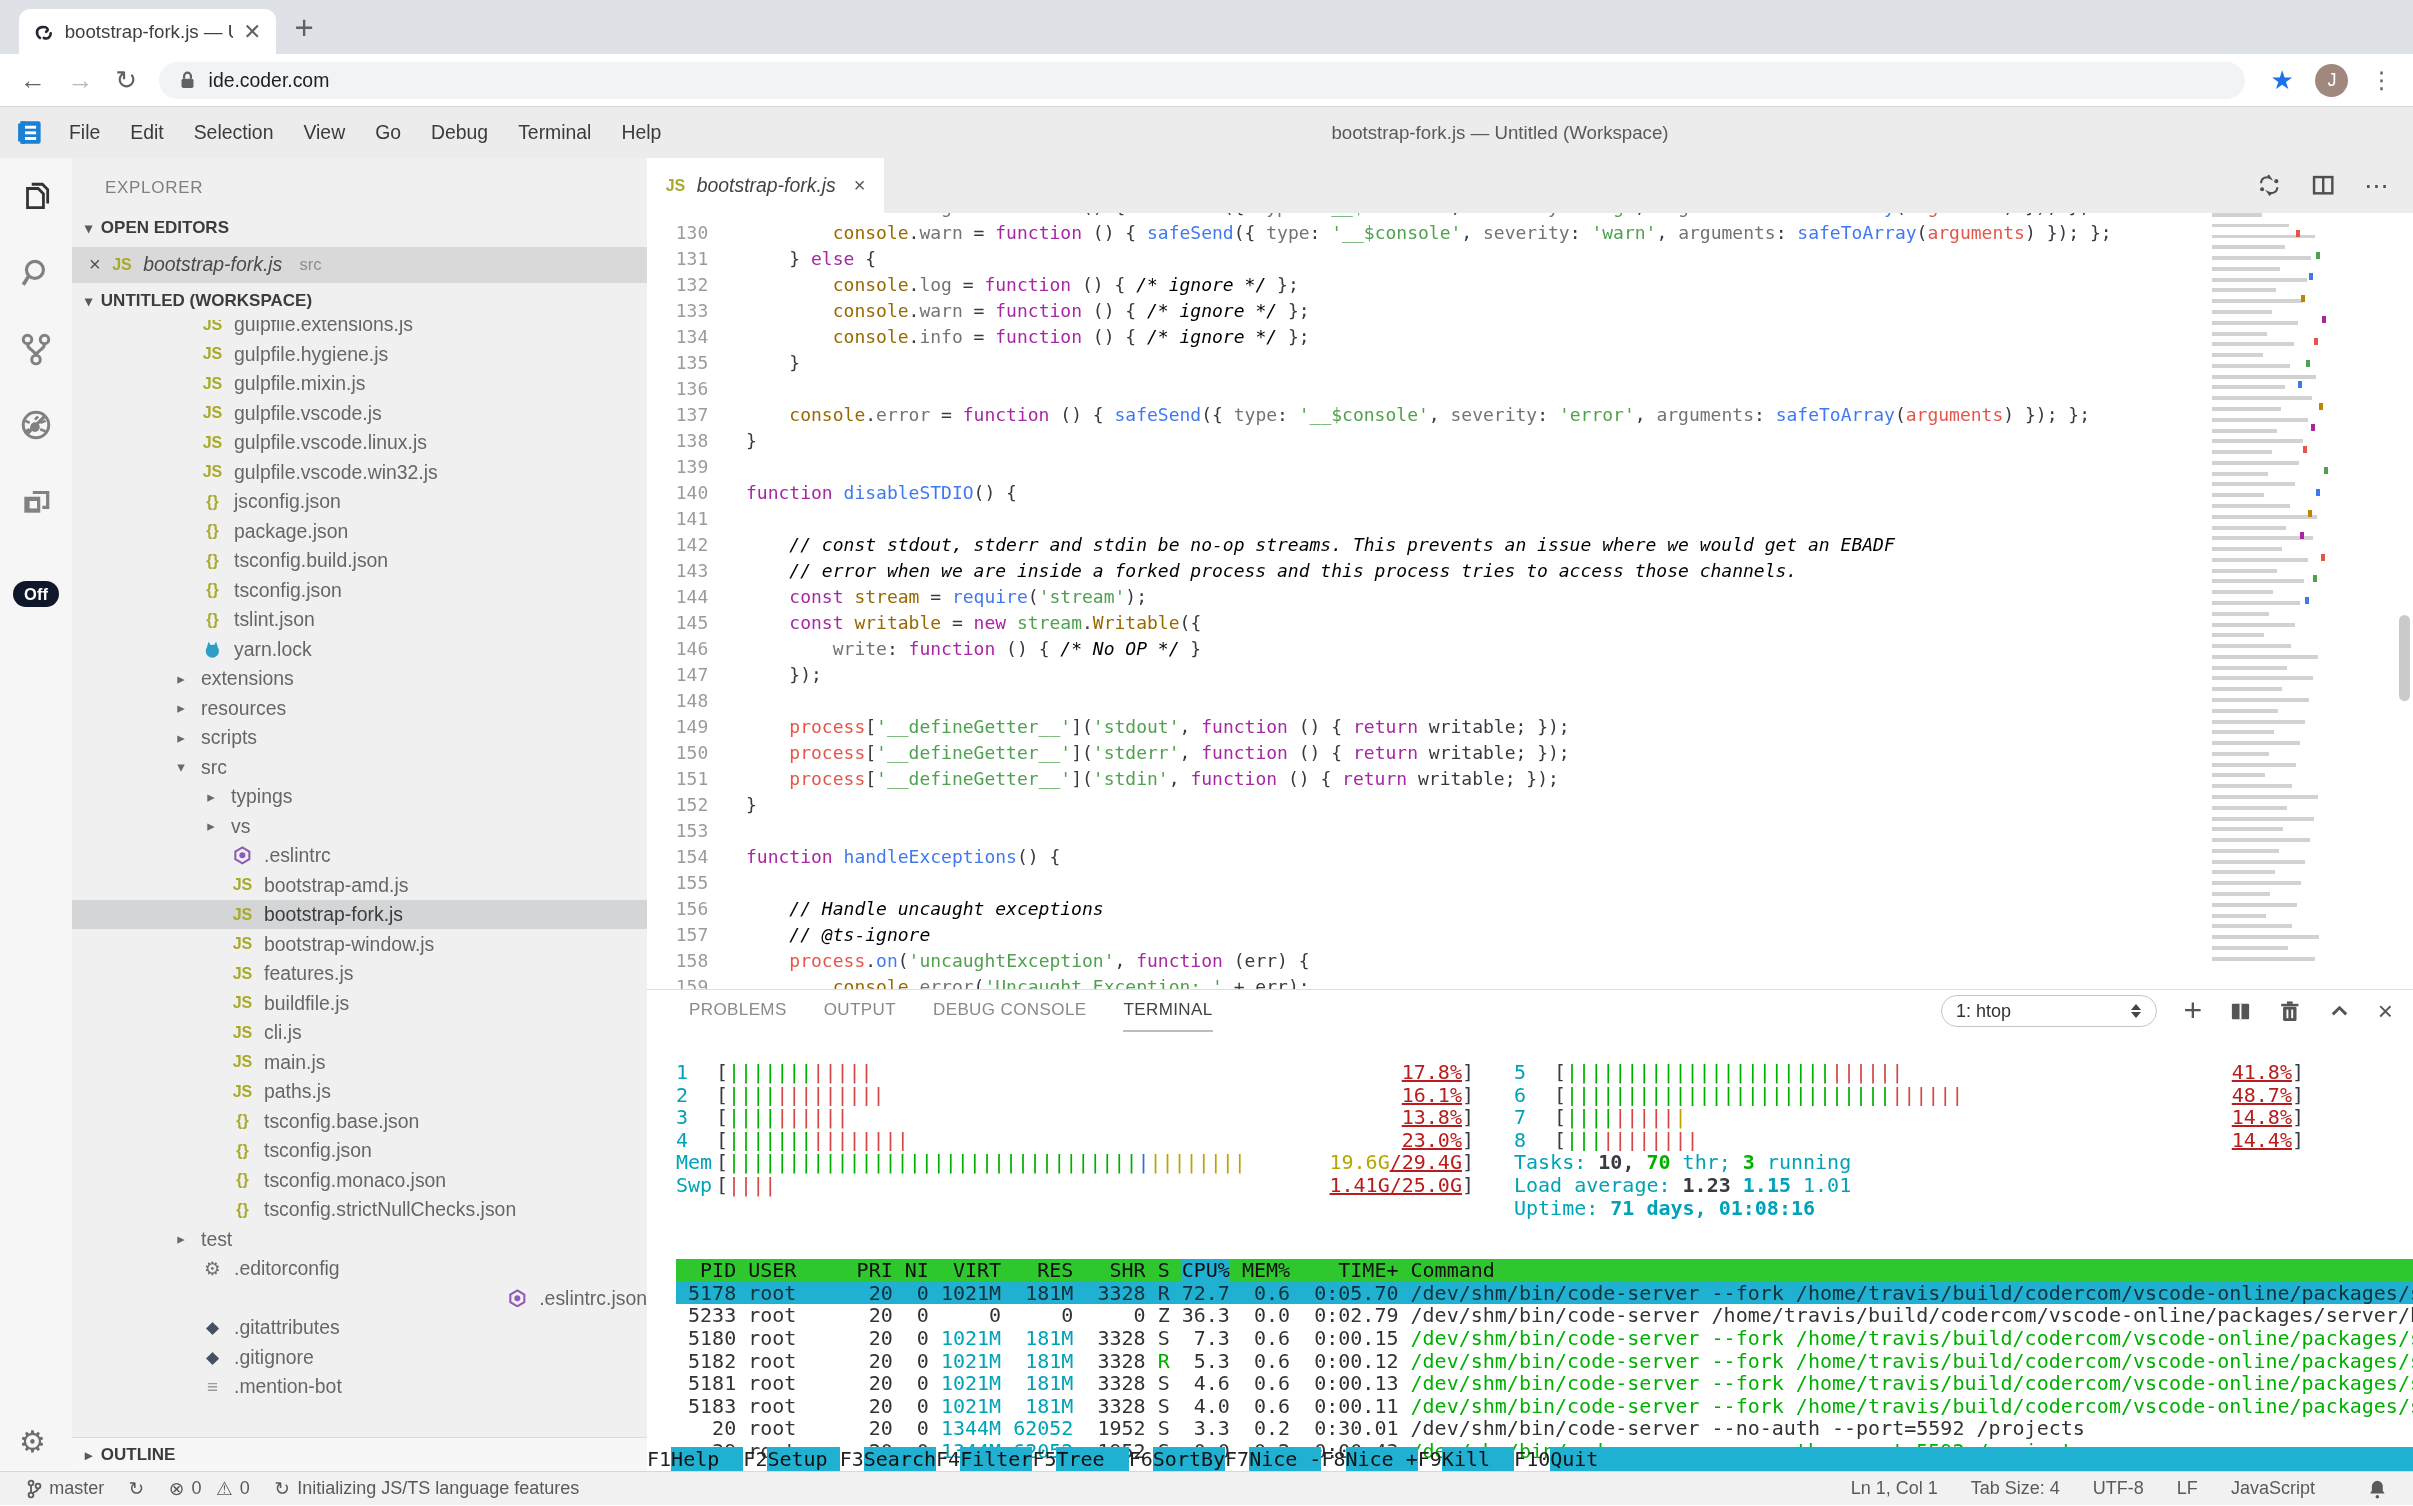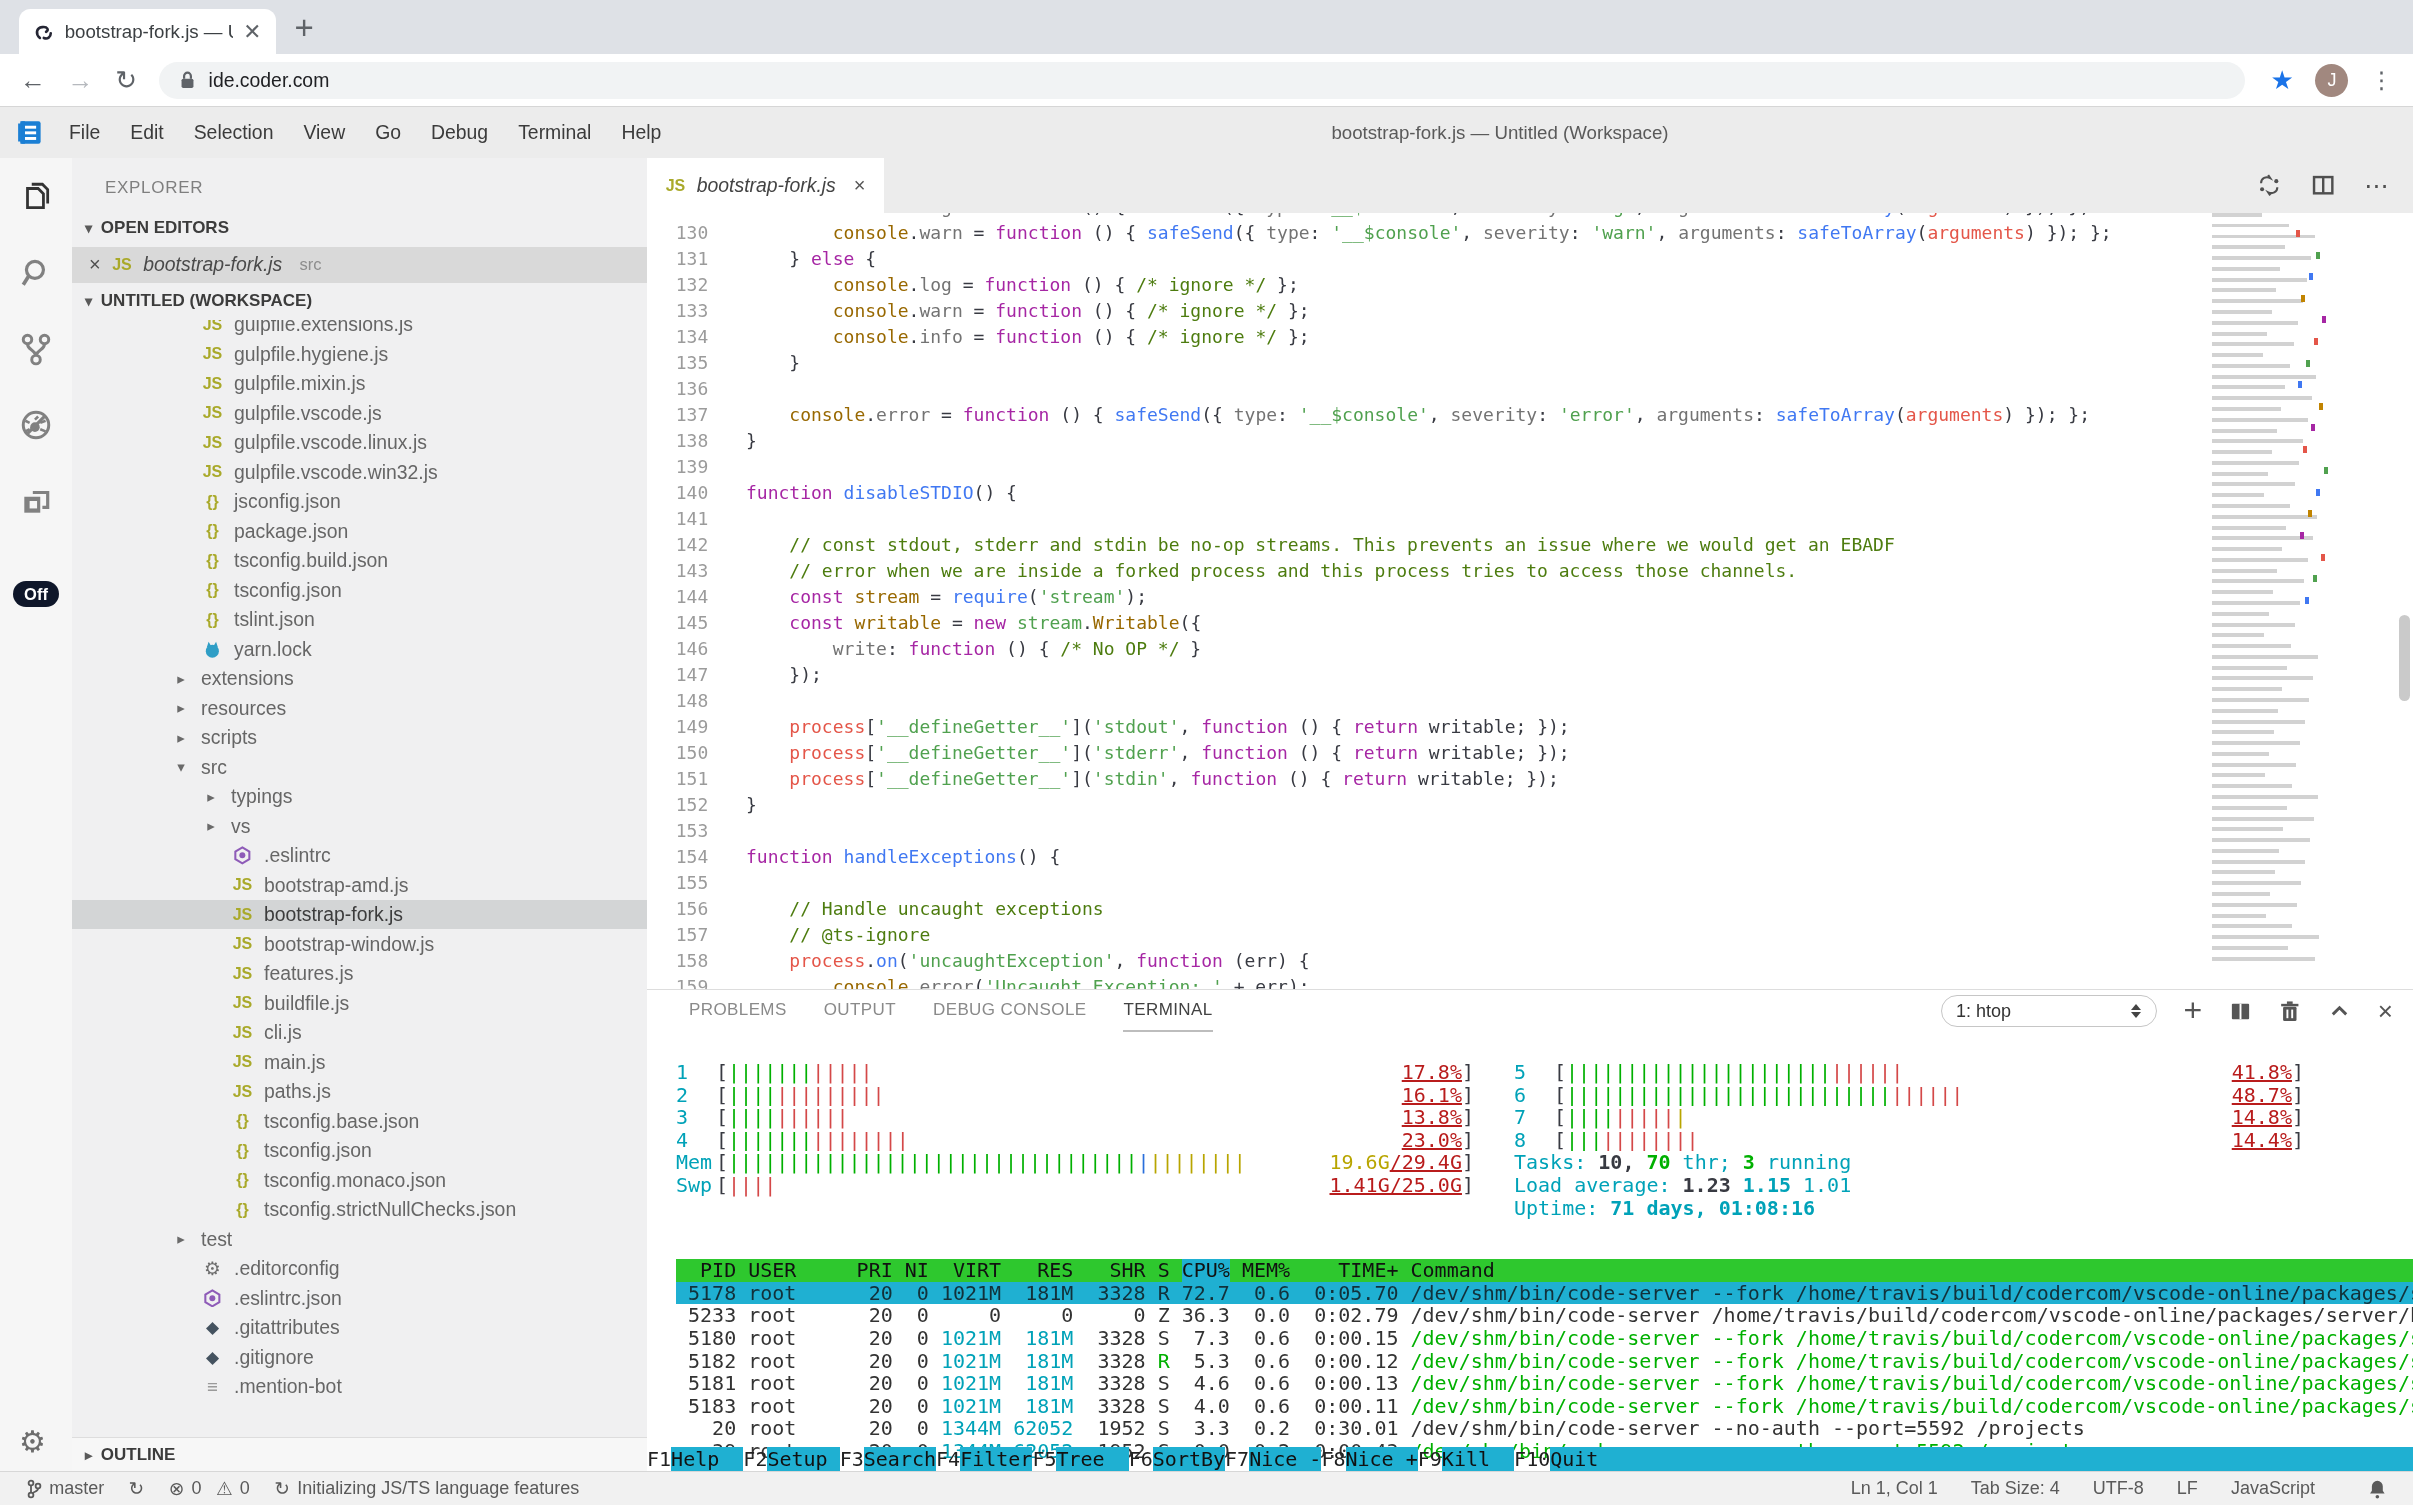--- a/index.html
+++ b/index.html
@@ -71,21 +71,21 @@
   .etab-name { font-style:italic; font-size:19.4px; color:#444; }
   .etab-close { color:#555; font-size:20px; margin-left:auto; }
   .ed-actions { margin-left:auto; display:flex; align-items:center; gap:29px; padding-right:24.4px; color:#4f4f4f; }
   .ed-actions .txt { font-size:24.4px; color:#4f4f4f; }
 
   .code-wrap { height:776px; position:relative; overflow:hidden; }
   .code-inner { margin-top:-18.7px; padding-left:20px; }
   .code-line { height:26px; line-height:26px; white-space:pre; font-family:"DejaVu Sans Mono",monospace; font-size:18px; }
   .ln { display:inline-block; width:50px; text-align:center; margin-right:29px; color:#9b9b9b; }
   .tok-d{color:#383a42} .tok-k{color:#a626a4} .tok-f{color:#4078f2} .tok-s{color:#50a14f}
-  .tok-c{color:#4d7c0f;} .tok-p{color:#737373} .tok-v{color:#986801} .tok-r{color:#e45649}
+  .tok-c{color:#000000;font-style:italic} .tok-p{color:#737373} .tok-v{color:#986801} .tok-r{color:#e45649}
   .minimap { position:absolute; top:0; right:83px; width:122px; height:762px; }
   .mm-stripe { position:absolute; left:4.3px; height:3.6px; background:#d2d2d2; }
   .mm-speck { position:absolute; width:4.3px; height:7.2px; }
   .scroll-thumb { position:absolute; right:2.9px; top:402px; width:11.5px; height:86px;
                   background:#c1c1c1; border-radius:5.7px; opacity:.85; }
 
   
   .panel { height:482px; border-top:0.7px solid #ddd; display:flex; flex-direction:column; position:relative; background:#fff; }
   .panel-hdr { height:42px; display:flex; align-items:center; padding:0 20px; gap:37px; flex:none; }
   .ptab { font-size:17px; color:#8a8a8a; height:100%; display:flex; align-items:center;
@@ -458,21 +458,21 @@
             <span class="t-arrow">▸</span>
             <span>test</span>
           </div>
           <div class="tree-row" style="padding-left: 99px;">
             <span class="t-arrow"></span>
             <span class="t-icon">
               <span class="ic-gear">⚙</span>
             </span>
             <span>.editorconfig</span>
           </div>
-          <div class="tree-row" style="padding-left: 99px;">
+          <div class="tree-row" style="padding-left: 99px; justify-content: flex-end;">
             <span class="t-arrow"></span>
             <span class="t-icon">
               <span>
                 <svg class="ic-svg" viewBox="0 0 20 20">
                   <path d="M10 1.5 L17.5 6 V14 L10 18.5 L2.5 14 V6 Z" fill="none" stroke="#8e5bb8" stroke-width="2.2"></path>
                   <circle cx="10" cy="10" r="3.2" fill="#8e5bb8"></circle>
                 </svg>
               </span>
             </span>
             <span>.eslintrc.json</span>

